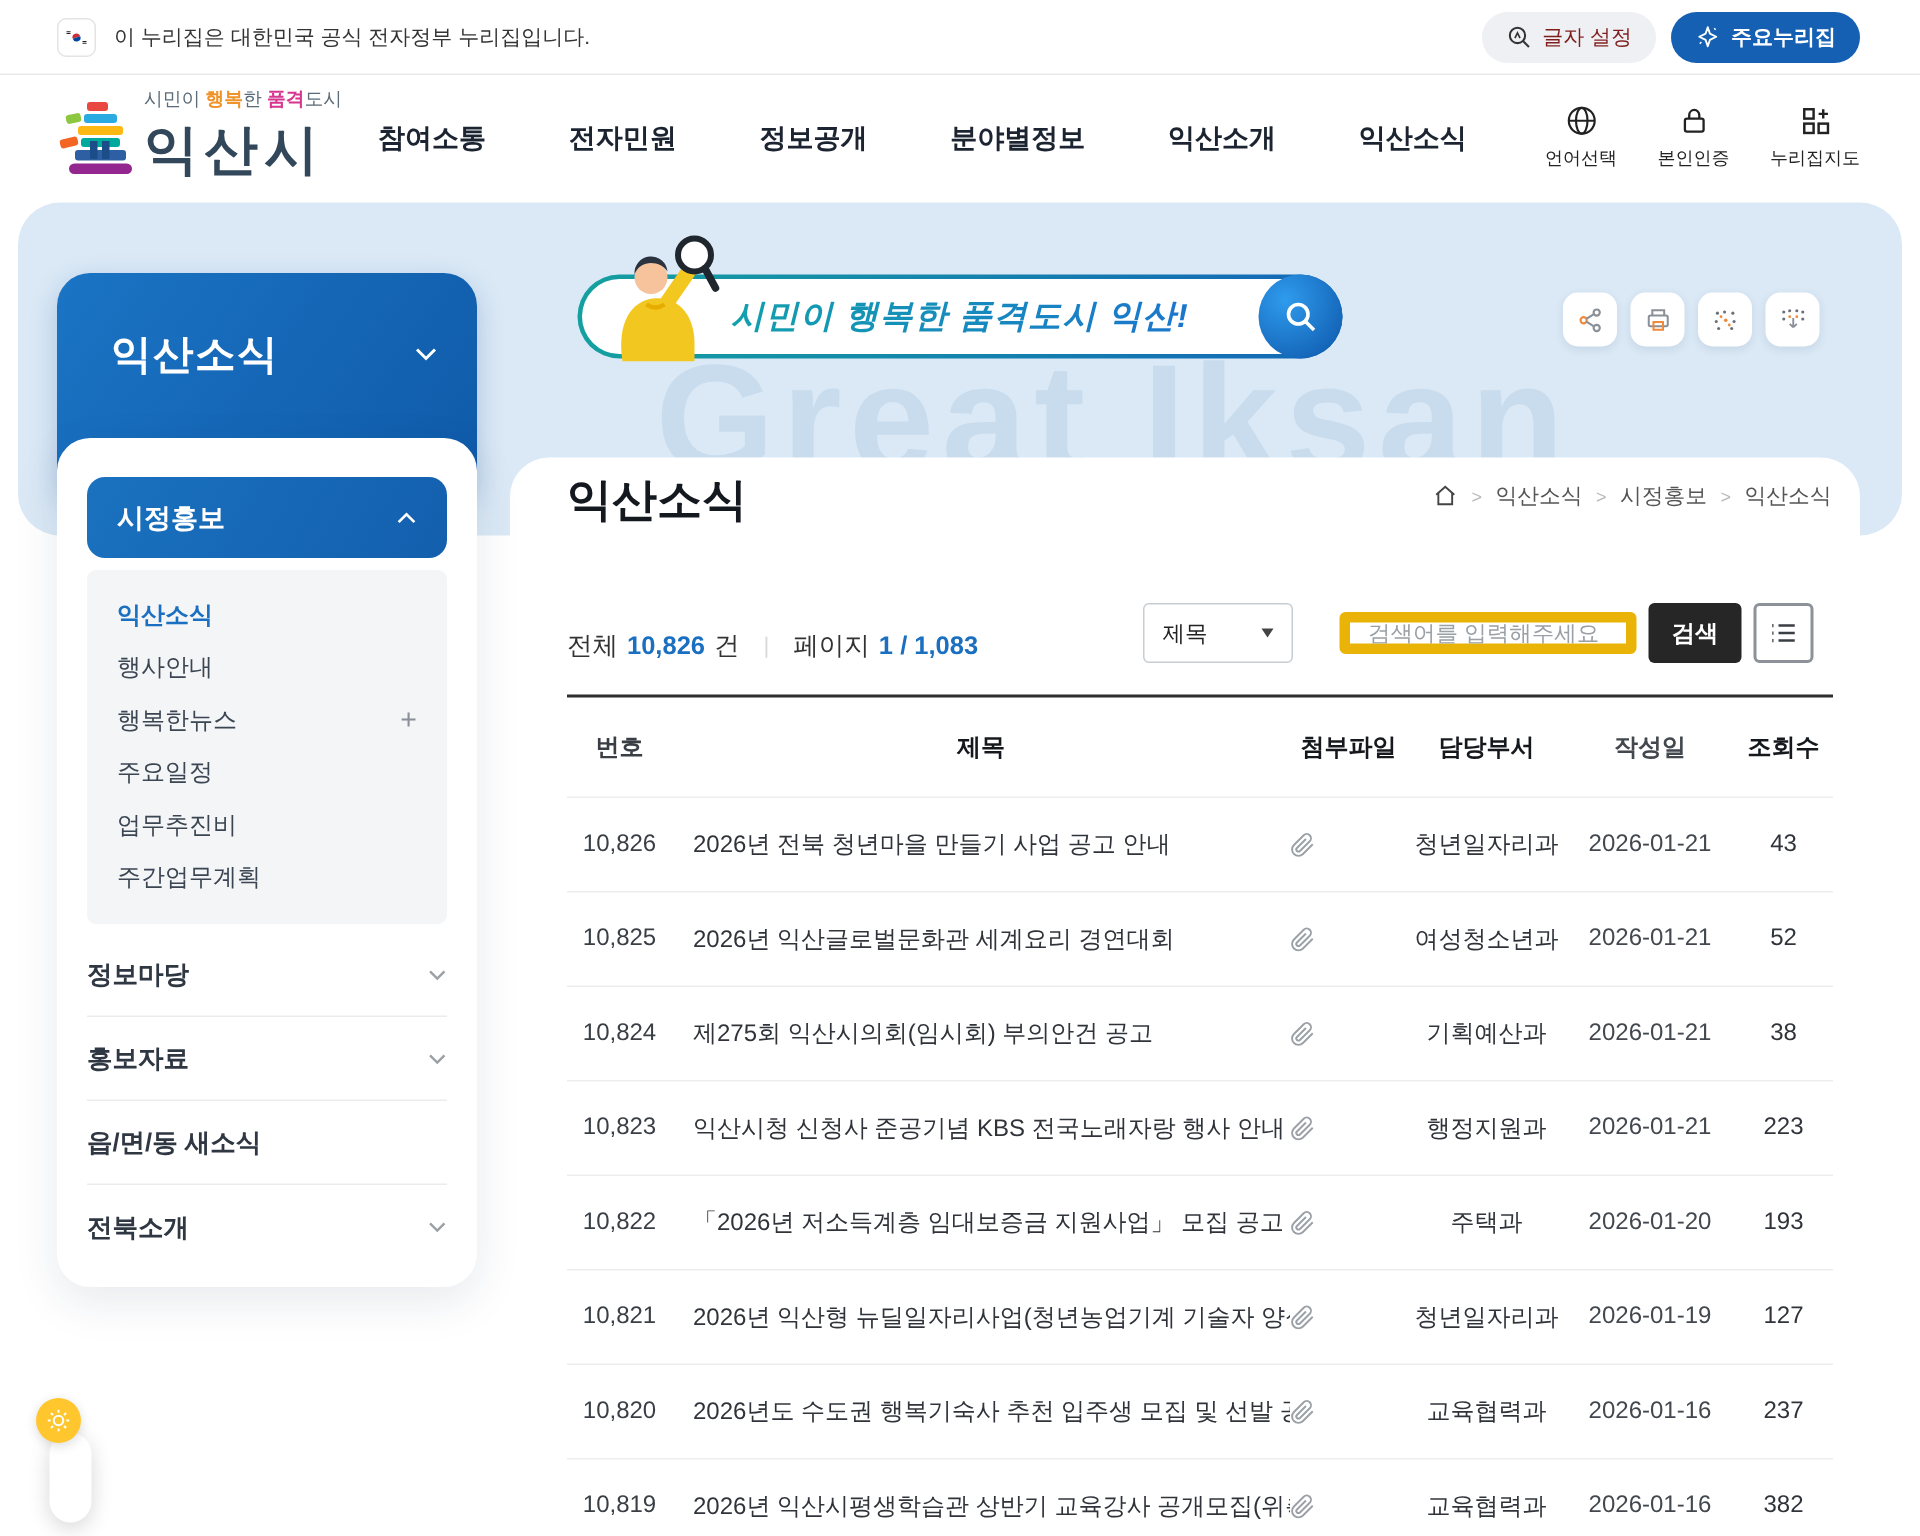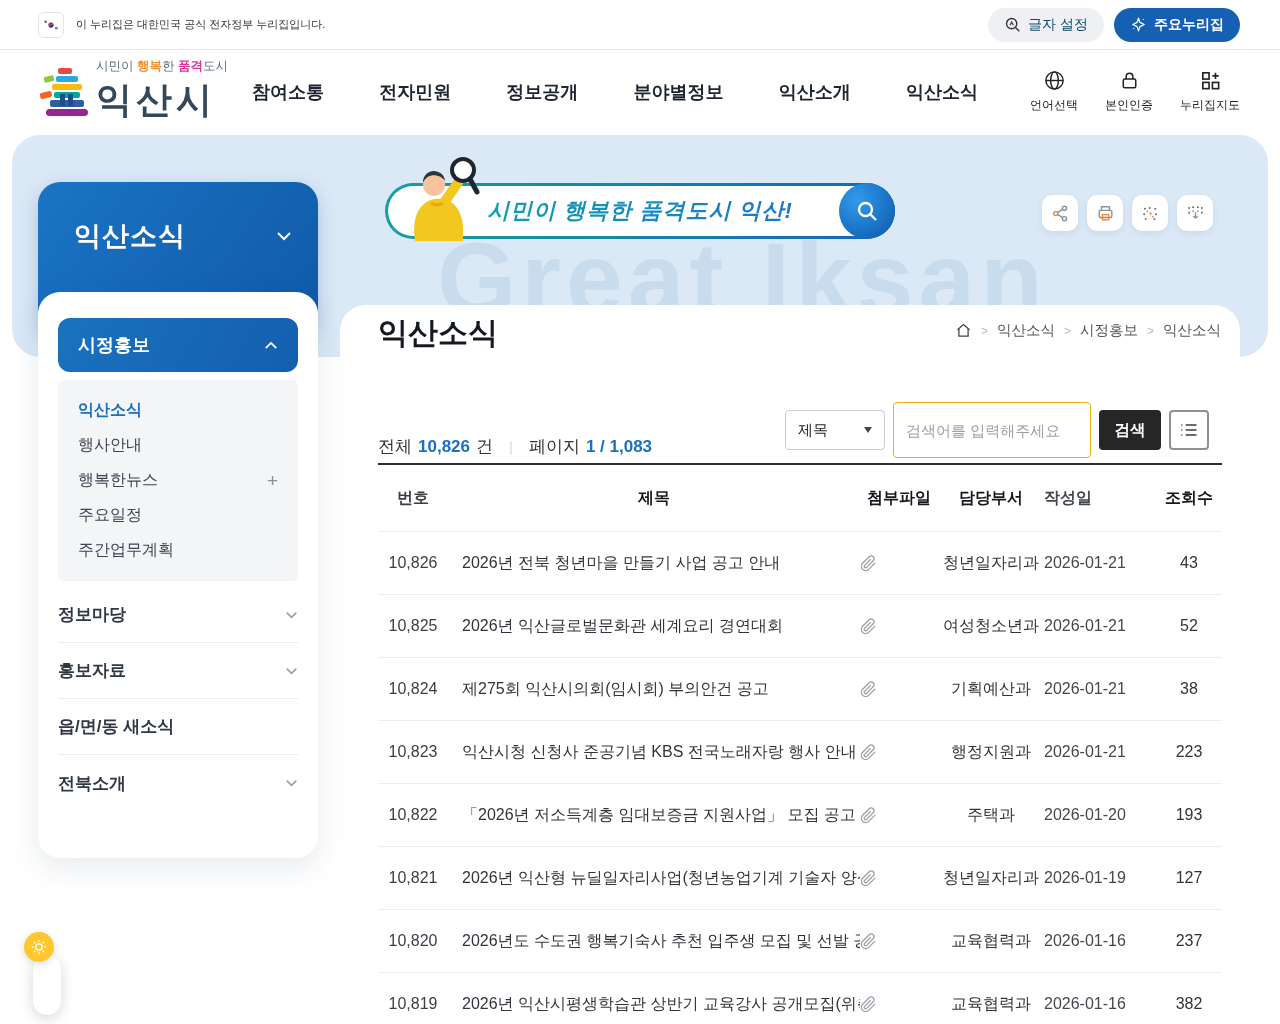--- a/index.html
+++ b/index.html
@@ -8,25 +8,25 @@
     position:relative; overflow:hidden; background:#fff;
     font-family:"Liberation Sans", sans-serif; color:#222;
   }
   a { text-decoration:none; color:inherit; cursor:pointer; }
 
   
   .topbar { position:absolute; left:0; top:0; width:1280px; height:50px; background:#fff;
     border-bottom:1px solid #e9e9e9; display:flex; align-items:center; padding:0 40px 0 38px; z-index:6; }
   .flag-box { width:26px; height:26px; border:1px solid #e4e4e4; border-radius:6px; background:#fff;
     display:flex; align-items:center; justify-content:center; }
-  .notice { margin-left:12px; font-size:11px; color:#333; }
+  .notice { margin-left:12px; font-size:14px; color:#333; }
   .topbar-right { margin-left:auto; display:flex; gap:10px; }
   .pill { height:34px; border-radius:17px; display:flex; align-items:center; gap:7px; padding:0 16px;
     font-size:14px; border:none; cursor:pointer; font-family:inherit; }
-  .pill.font-set { background:#eef0f3; color:#0c4a6e; }
+  .pill.font-set { background:#eef0f3; color:#7f1d1d; }
   .pill.main-sites { background:#1660b4; color:#fff; font-weight:700; }
 
   
   .header { position:absolute; left:0; top:50px; width:1280px; height:83px; background:#fff;
     display:flex; align-items:center; padding:0 40px 0 38px; z-index:5; }
   .logo { display:flex; align-items:center; cursor:pointer; }
   .logo-text .slogan { font-size:12.5px; color:#5a6b7a; }
   .logo-text .slogan .hl-orange { color:#f0932b; font-weight:700; }
   .logo-text .slogan .hl-pink { color:#d6368f; font-weight:700; }
   .logo-text .city { font-size:36px; font-weight:800; color:#33475b; letter-spacing:4px; margin-top:1px; }
@@ -84,36 +84,36 @@
   .crumb { cursor:pointer; }
 
   .list-head { position:absolute; left:38px; right:31px; top:97px; display:flex; align-items:flex-end; }
   .counts { display:flex; align-items:center; font-size:17px; color:#333; gap:6px; }
   .counts .blue { color:#1a6fc0; font-weight:700; }
   .counts .vsep { color:#d9d9d9; margin:0 10px; font-size:15px; }
   .controls { margin-left:auto; display:flex; align-items:center; gap:8px; }
   .sel { width:100px; height:40px; border:1px solid #c8cdd2; border-radius:4px; background:#fff;
     display:flex; align-items:center; justify-content:space-between; padding:0 12px; font-size:15px; color:#222; cursor:pointer; }
   .caret { width:0; height:0; border-left:4.5px solid transparent; border-right:4.5px solid transparent; border-top:6px solid #444; }
-  .search-input { width:198px; height:56px; border:1px solid #eab308; border-radius:4px; padding:0 12px;
-    font-size:15px; color:#222; font-family:inherit; }
+  .search-input { width:198px; height:28px; border:7px solid #eab308; border-radius:4px; padding:0 12px;
+    font-size:15px; color:#222; font-family:inherit;margin-left:23px; }
   .search-input::placeholder { color:#9aa0a6; }
   .btn-search { width:62px; height:40px; background:#262626; color:#fff; border:none; border-radius:4px;
     font-size:15.5px; font-weight:700; cursor:pointer; font-family:inherit; }
   .btn-list { width:40px; height:40px; border:2px solid #8d9198; border-radius:4px; background:#fff;
     cursor:pointer; display:flex; align-items:center; justify-content:center; }
 
   .board { position:absolute; left:38px; right:18px; top:158px; border-top:2px solid #2e2e2e; }
   .thead { display:flex; height:66px; align-items:center; font-size:16px; font-weight:700; color:#15181d; }
   .row { display:flex; height:63px; align-items:center; border-top:1px solid #ededed; font-size:16px; color:#30343a; cursor:pointer; }
   .c-no { width:70px; text-align:center; color:#3a3f46; }
   .c-title { flex:1; padding:0 8px 0 14px; text-align:left; white-space:nowrap; overflow:hidden; }
   .c-file { width:78px; text-align:center; }
   .c-dept { width:106px; text-align:center; }
-  .c-date { width:112px; text-align:left; color:#43484f; }
+  .c-date { width:112px; text-align:center; color:#43484f; }
   .c-views { width:66px; text-align:center; }
   .thead .c-title { text-align:center; padding:0; }
 
   
   .float-pill { position:absolute; left:33px; top:955px; width:28px; height:60px; background:#fff;
     border-radius:15px; box-shadow:0 4px 14px rgba(0,0,0,.16); z-index:7; }
   .float-sun { position:absolute; left:24px; top:932px; width:30px; height:30px; border-radius:50%;
     background:#ffc62e; z-index:8; display:flex; align-items:center; justify-content:center;
     box-shadow:0 2px 8px rgba(0,0,0,.14); cursor:pointer; border:none; }
 
@@ -314,20 +314,23 @@
         <span>행사안내</span>
       </div>
     <div class="item">
         <span>행복한뉴스</span>
         <span class="plus">+</span>
       </div>
     <div class="item">
         <span>주요일정</span>
       </div>
     <div class="item">
+        <span>업무추진비</span>
+      </div>
+    <div class="item">
         <span>주간업무계획</span>
       </div>
   </div>
 
   <div class="side-sections">
     <div class="sec">
       <span>정보마당</span>
       <svg width="13" height="8" viewBox="0 0 16 10" fill="none" stroke="#9aa0a6" stroke-width="2">
           <path d="M2 2l6 6 6-6"></path>
         </svg>

